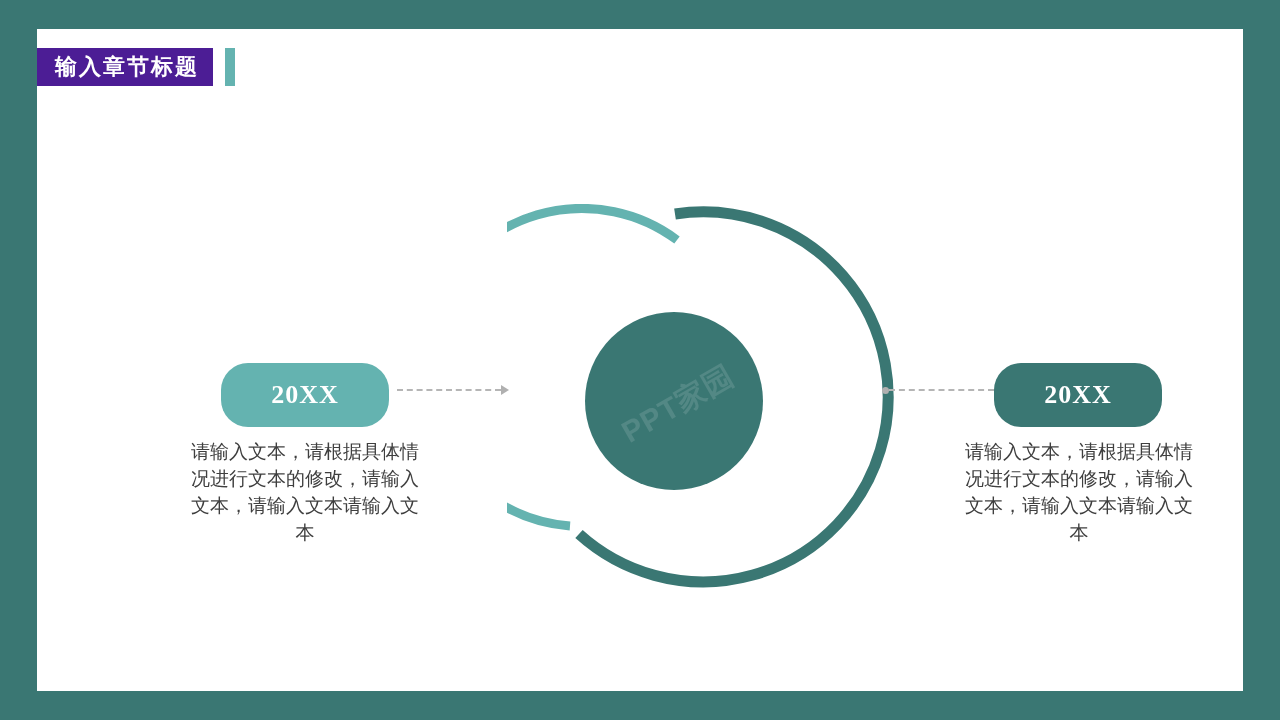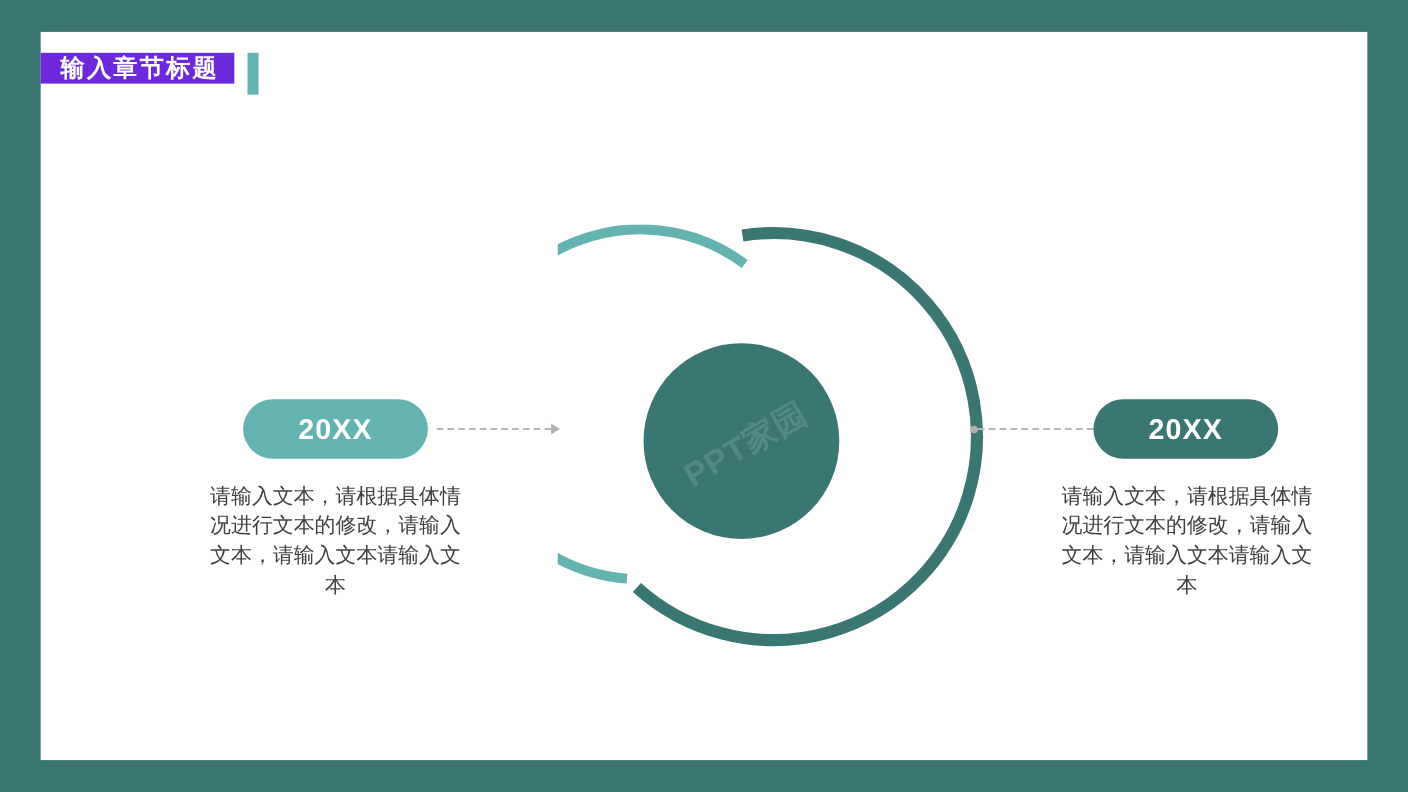--- a/index.html
+++ b/index.html
@@ -32,29 +32,29 @@
   }
   .title-band {
     position: absolute;
     left: 37px;
     top: 48px;
     height: 38px;
     display: flex;
     align-items: stretch;
   }
   .title-box {
-    background: #6d28d9;
+    background: #4c1d95;
     color: #ffffff;
     font-size: 22px;
     font-weight: bold;
     letter-spacing: 2px;
     display: flex;
     align-items: center;
     padding: 0 14px 0 18px;
-    height: 28px;
+    height: 38px;
     box-sizing: border-box;
   }
   .title-accent {
     width: 10px;
     height: 38px;
     background: #64b3b0;
     margin-left: 12px;
   }
 
   
@@ -91,29 +91,30 @@
     align-items: center;
     justify-content: center;
     pointer-events: none;
     letter-spacing: 1px;
   }
 
   
   .pill {
     position: absolute;
     width: 168px;
-    height: 54px;
+    height: 64px;
     border-radius: 27px;
     display: flex;
     align-items: center;
     justify-content: center;
     color: #ffffff;
     font-size: 26px;
     font-weight: bold;
     letter-spacing: 1px;
+    font-family: Liberation Serif, serif;
   }
   .pill-left {
     left: 184px;
     top: 334px;
     background: #64b3b0;
   }
   .pill-right {
     left: 957px;
     top: 334px;
     background: #3a7773;

